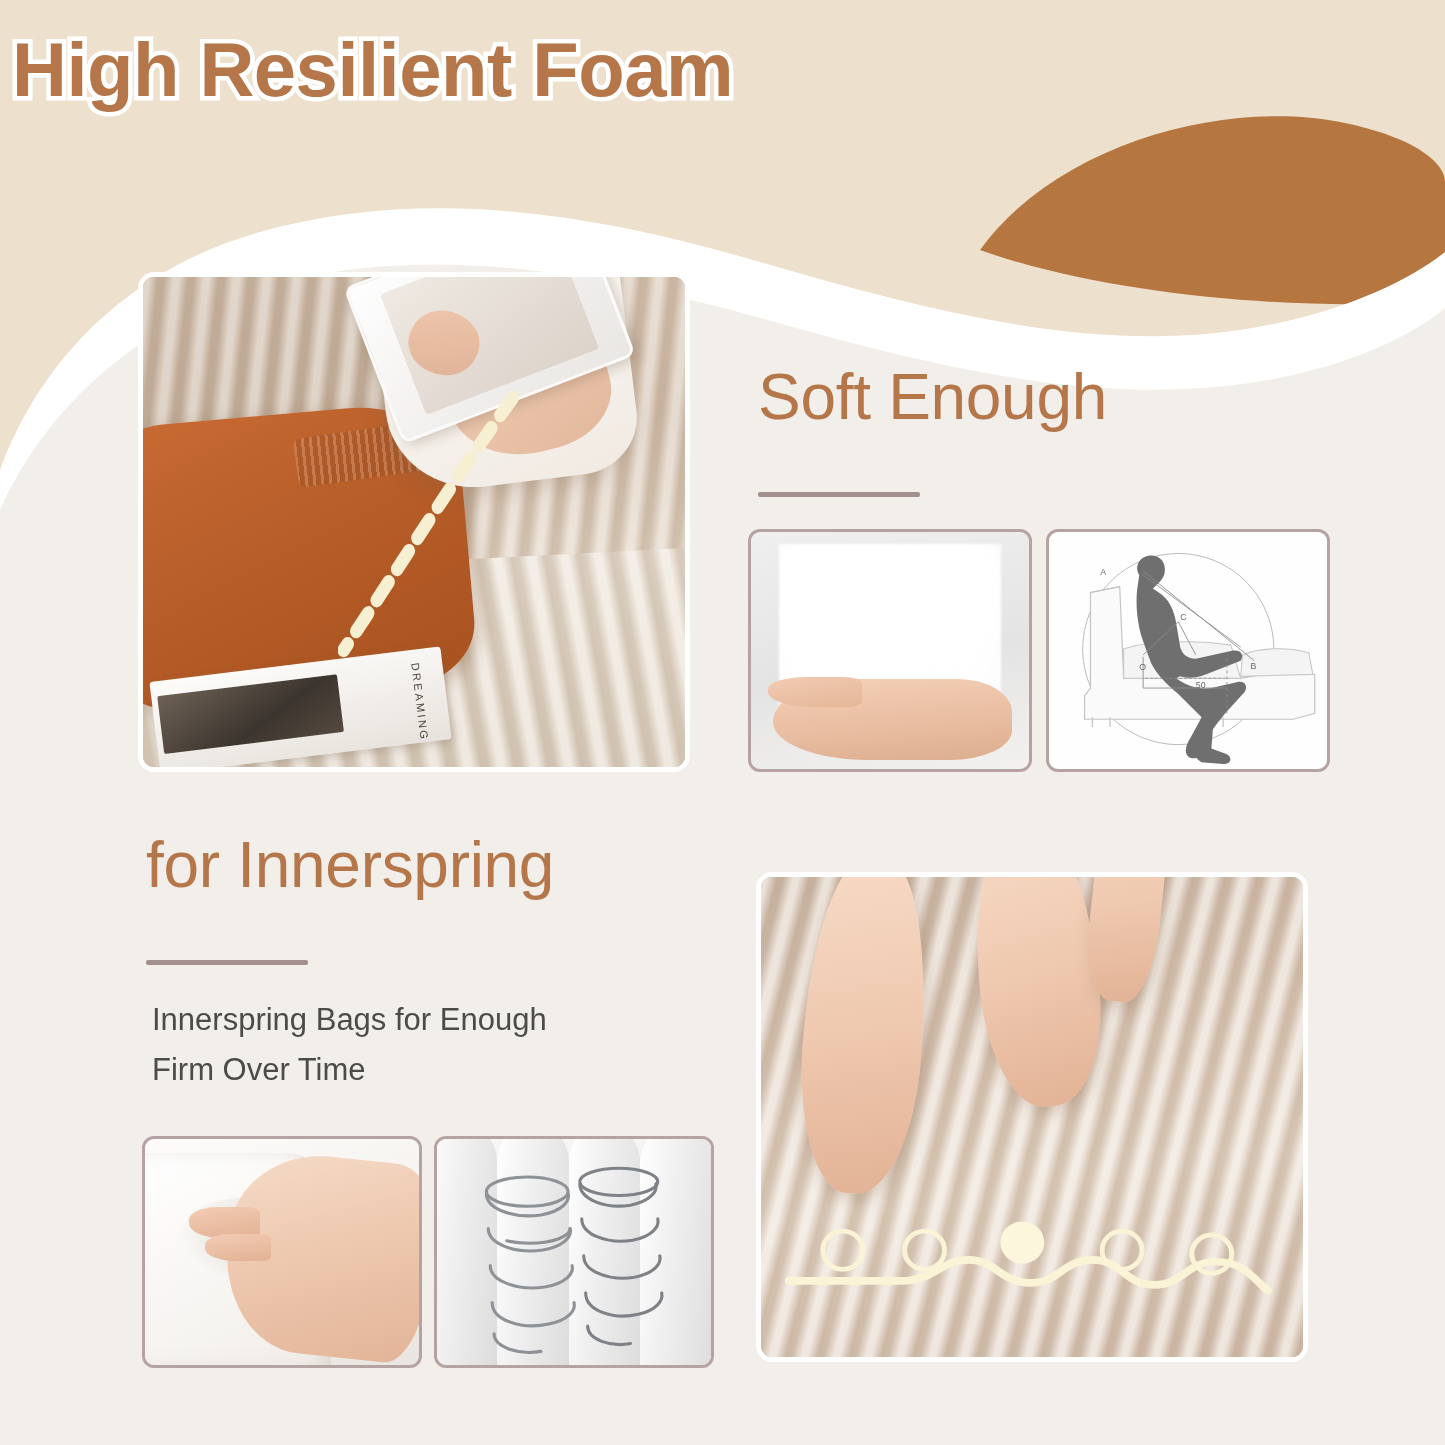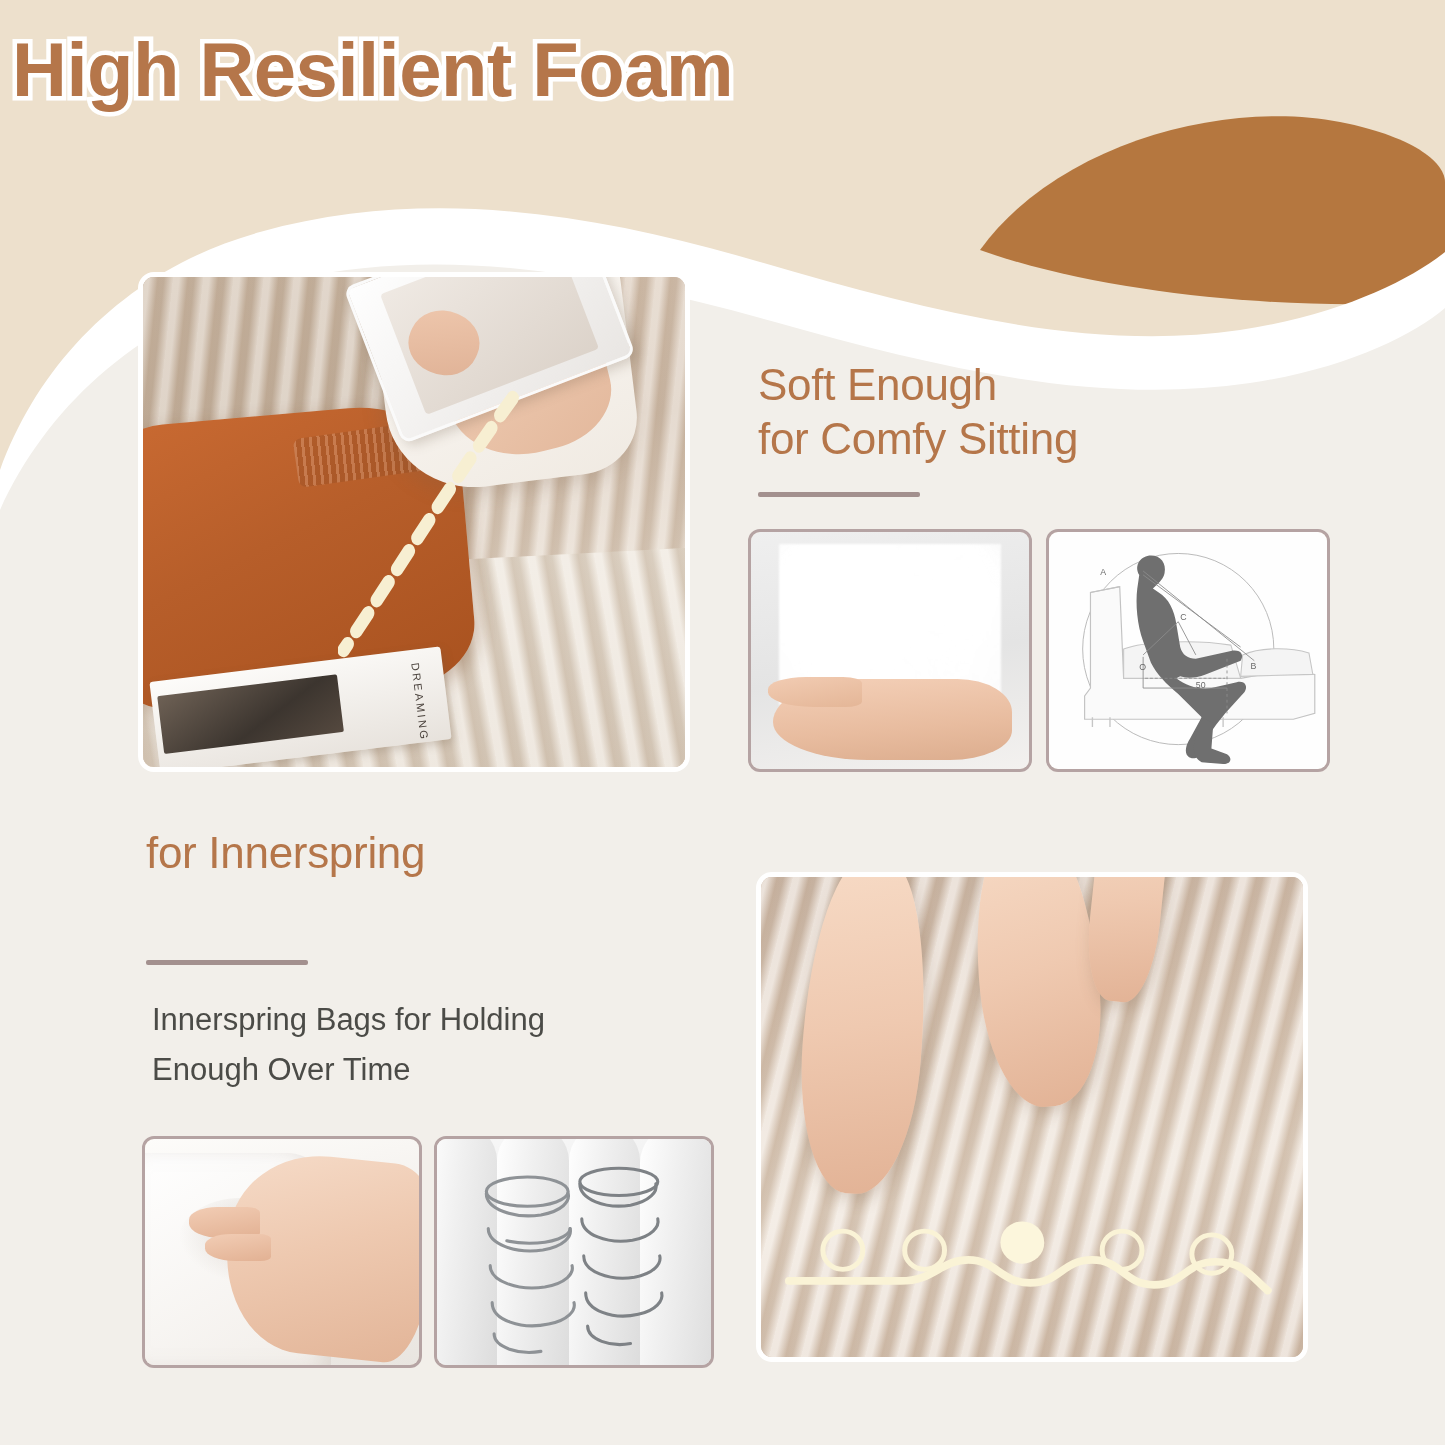--- a/index.html
+++ b/index.html
@@ -281,21 +281,21 @@
   .wave-graphic {
     position: absolute; left: 4%; bottom: 7%; width: 92%; height: 24%;
     pointer-events: none;
   }
 
   
   .headline {
     position: absolute;
     z-index: 5;
     color: #B5764A;
-    font-size: 44px;
+    font-size: 64px;
     line-height: 1.22;
     font-weight: normal;
     letter-spacing: -0.3px;
   }
   #headline-soft { left: 758px; top: 358px; width: 560px; }
   #headline-firm { left: 146px; top: 826px; width: 520px; }
 
   .rule {
     position: absolute;
     height: 5px;
@@ -369,21 +369,20 @@
     </div>
 
     <svg class="dash-arc" viewBox="0 0 100 100" preserveAspectRatio="none">
       <path d="M 62 4 C 42 28 22 56 2 82" fill="none" stroke="#F7EFD2" stroke-width="4.4" stroke-linecap="round" stroke-dasharray="7 5"></path>
     </svg>
   </div>
 </div>
 
 <div class="headline" id="headline-soft">
   <div>Soft Enough</div>
-  <div>for Comfy Sitting</div>
 </div>
 <div class="rule" id="rule-soft"></div>
 
 <div class="frame thin" id="card-fiberfill">
   <div class="photo">
     <div class="fiber-bg"></div>
     <div class="fluff"></div>
     <div class="palm"></div>
     <div class="palm-fingers"></div>
   </div>
@@ -434,22 +433,22 @@
     </svg>
   </div>
 </div>
 
 <div class="headline" id="headline-firm">
   <div>for Innerspring</div>
 </div>
 <div class="rule" id="rule-firm"></div>
 
 <div class="body-copy" id="copy-firm">
-  <div>Innerspring Bags for Holding</div>
-  <div>Enough Over Time</div>
+  <div>Innerspring Bags for Enough</div>
+  <div>Firm Over Time</div>
 </div>
 
 <div class="frame thin" id="card-foam">
   <div class="photo">
     <div class="foam-bg"></div>
     <div class="foam-block"></div>
     <div class="foam-dent"></div>
     <div class="press-hand"></div>
     <div class="press-finger"></div>
     <div class="press-finger f2"></div>

